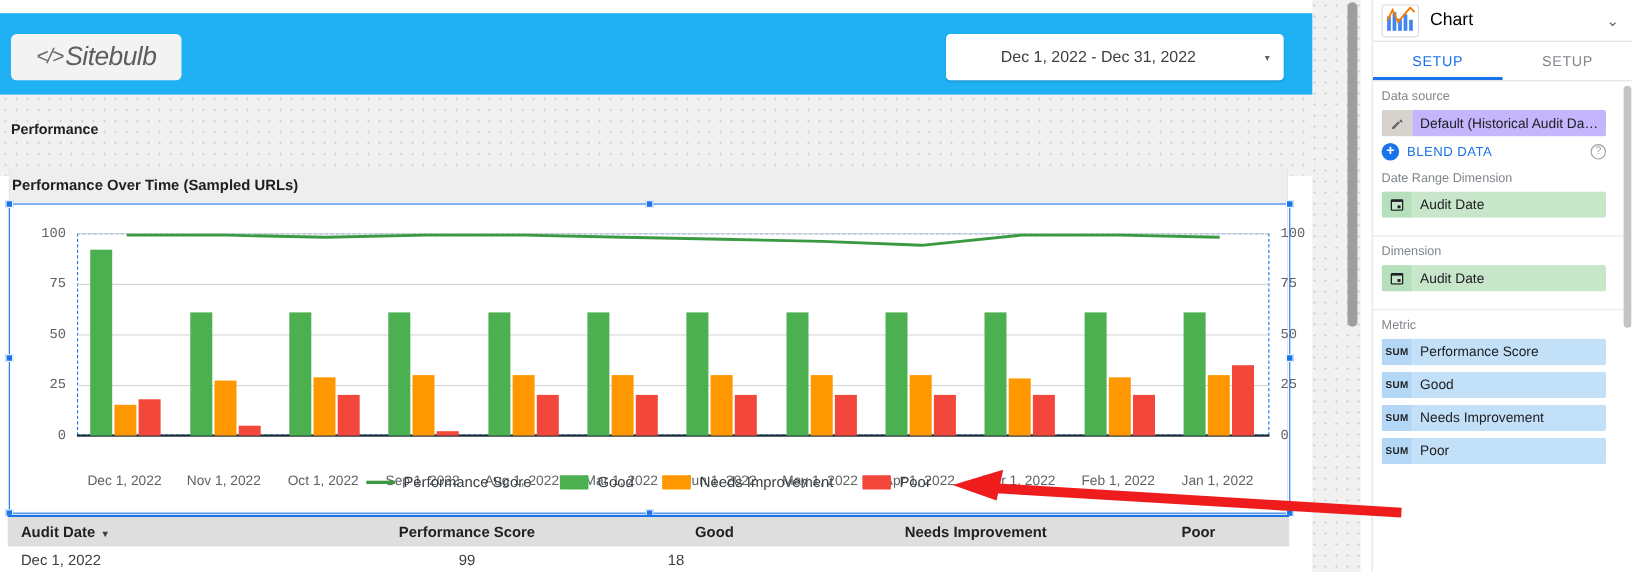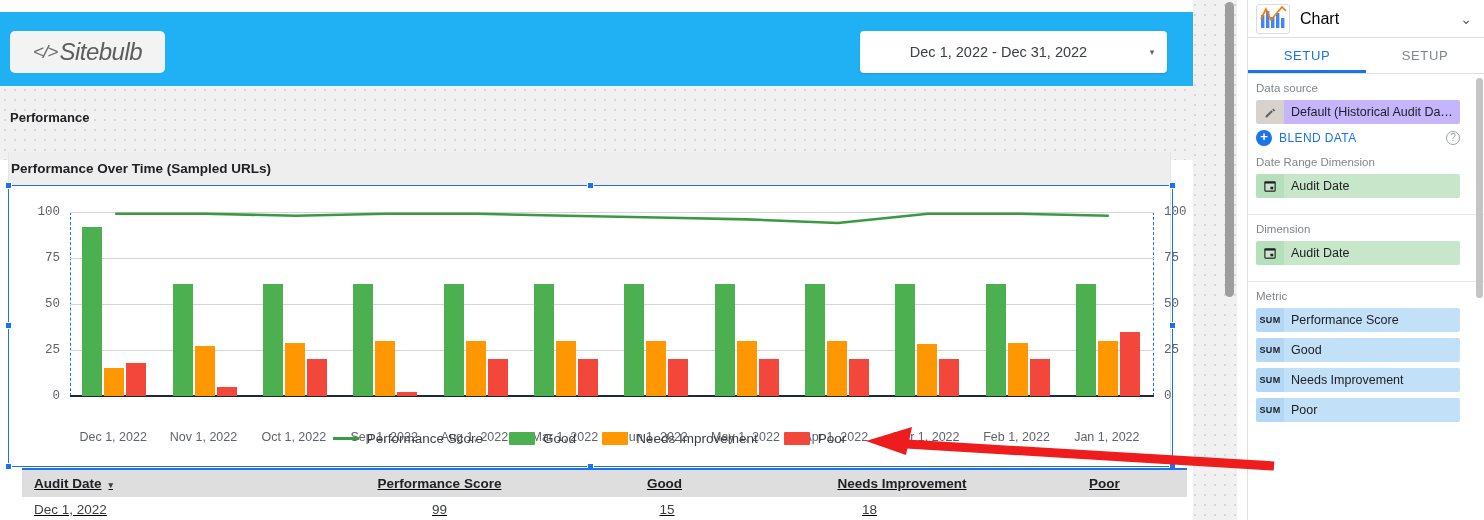--- a/index.html
+++ b/index.html
@@ -137,25 +137,24 @@
   .legend {
     position: absolute; left: 0; top: 246px; width: 100%;
     display: flex; justify-content: center; align-items: center; gap: 26px;
   }
   .legend-item { display: flex; align-items: center; gap: 8px; font-size: 13.5px; color: #3c4043; }
   .legend-swatch { width: 26px; height: 13px; border-radius: 1px; }
   .legend-line { width: 26px; height: 3px; background: #3a9a41; }
 
   
   .data-table {
-    position: absolute; left: 22px; top: 468px;
+    position: absolute; left: 7px; top: 468px;
     width: 1165px; height: 52px;
     background: #fff;
     border-top: 2px solid #1a73e8;
-    text-decoration: underline;
   }
   .tbl-head {
     display: flex; height: 27px; background: #dedede; align-items: center;
     font-size: 13.5px; font-weight: bold; color: #202124;
   }
   .tbl-row {
     display: flex; height: 25px; background: #fff; align-items: center;
     font-size: 13.5px; color: #3c4043;
   }
   .cell { padding: 0 12px; }
@@ -408,21 +407,20 @@
           <div class="cell c0">Audit Date<span class="sort-caret">▾</span></div>
           <div class="cell c1">Performance Score</div>
           <div class="cell c2">Good</div>
           <div class="cell c3">Needs Improvement</div>
           <div class="cell c4">Poor</div>
         </div>
       <div id="tbl-body">
           <div class="tbl-row">
             <div class="cell c0">Dec 1, 2022</div>
             <div class="cell c1">99</div>
-            <div class="cell c3">15</div>
             <div class="cell c4">18</div>
           </div>
         </div>
     </div>
 
     <div class="canvas-scroll"></div>
   </div>
 
   <div class="panel">
 

